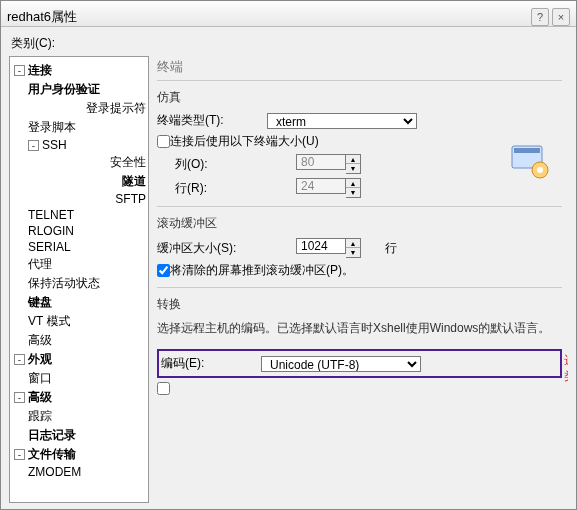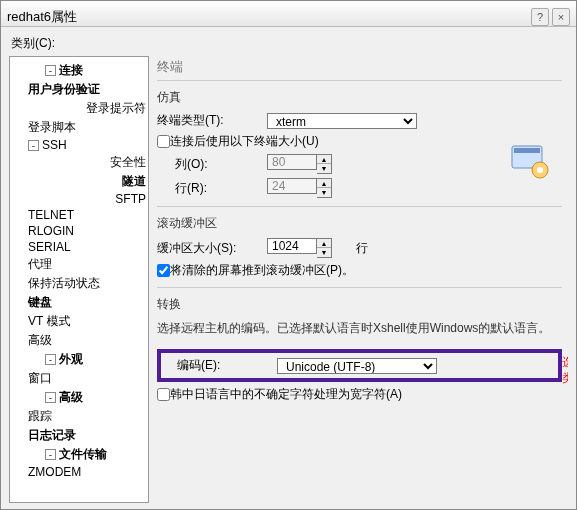--- a/index.html
+++ b/index.html
@@ -7,43 +7,43 @@
 .window { background: #f0f0f0; border: 1px solid #888; width: 577px; height: 510px; display: flex; flex-direction: column; }
 .titlebar { height: 26px; background: linear-gradient(#fdfdfd,#e8e8e8); display: flex; align-items: flex-end; padding: 0 6px; border-bottom: 1px solid #bbb; }
 .titlebar .title { flex: 1; font-size: 13px; }
 .tb-icon { width: 18px; height: 18px; margin-left: 3px; display: inline-flex; align-items: center; justify-content: center; border: 1px solid #aaa; background: #eee; border-radius: 2px; font-size: 11px; color:#555; }
 .main { flex: 1; display: flex; flex-direction: column; padding: 6px 8px; background: #f0f0f0; }
 .cat-label { margin: 2px 0 4px 2px; }
 .body { flex:1; display:flex; gap:8px; overflow:hidden;}
 .tree { width: 140px; background: #fff; border: 1px solid #999; overflow: auto; padding: 4px 2px; }
 .tree ul { list-style: none; }
 .tree li { padding: 1px 0; white-space: nowrap; }
-.tree .n0 { padding-left: 2px; margin-left: 31px; } .tree .n1 { padding-left: 16px; } .tree .n2 { padding-left: 32px; text-align: right; }
+.tree .n0 { padding-left: 2px; } .tree .n1 { padding-left: 16px; } .tree .n2 { padding-left: 32px; text-align: right; }
 .tree .exp { display:inline-block; width:11px; height:11px; border:1px solid #888; text-align:center; line-height:9px; font-size:10px; margin-right:3px; vertical-align:middle; color:#444;}
 .tree .bold { font-weight: bold; }
 .panel { flex: 1; background: #f0f0f0; overflow: auto; padding-right:6px;}
 .sect-title { color:#777; font-size:13px; border-bottom: 1px solid #ccc; padding: 2px 0 4px 0; margin-bottom: 8px; }
 .group-title { color:#333; margin: 6px 0 6px 0; }
 .hr { border-top:1px solid #ccc; margin: 8px 0; }
 .row { display:flex; align-items:center; margin: 4px 0; }
 .row label { width: 110px; }
 .row .field { flex:1; display:flex; align-items:center; gap:4px;}
 select, input[type=text] { border:1px solid #7a7a7a; background:#fff; height:16px; padding: 0 4px; font-size:12px;}
 select[disabled], input[disabled]{ background:#f4f4f4; color:#888;}
-.spinner { display:inline-flex; }
+.spinner { display:inline-flex;margin-left:29px; }
 .spinner input { width:50px; text-align:left;}
 .spinbtns { display:flex; flex-direction:column; border:1px solid #7a7a7a; border-left:none;}
 .spinbtns span{ width:14px; height:9px; font-size:7px; text-align:center; line-height:9px; background:#eee; border-bottom:1px solid #aaa;}
 .spinbtns span:last-child{border-bottom:none;}
 .chk { display:flex; align-items:center; margin:4px 0;}
 .chk input { width:13px; height:13px;}
 .icon48 { width:40px; height:36px; position:absolute; right:18px; top:88px;}
 .panel { position: relative; }
 .desc { color:#333; margin:4px 0 8px 0; line-height:1.5;}
-.redbox { border:4px solid #4c1d95; padding:4px 16px; position:relative; margin-top:12px;}
+.redbox { border:2px solid #4c1d95; padding:4px 2px; position:relative; margin-top:12px;}
 .redlabel { position:absolute; right:-54px; top:2px; width:50px; color:#e00; font-size:12px; line-height:1.3;}
 svg { display:block;}
 </style>
 </head>
 <body>
 
 <div class="window">
   <div class="titlebar">
     <span class="title">redhat6属性</span>
     <span class="tb-icon">?</span>
@@ -159,19 +159,18 @@
               <select style="width:160px">
                 <option>Unicode (UTF-8)</option>
               </select>
             </div>
           </div>
           <div class="redlabel">选择编码类型</div>
         </div>
 
         <div class="chk">
           <input type="checkbox" style="">
-          <span>韩中日语言中的不确定字符处理为宽字符(A)</span>
         </div>
       </div>
     </div>
   </div>
 
 </div>
 
 </body></html>

